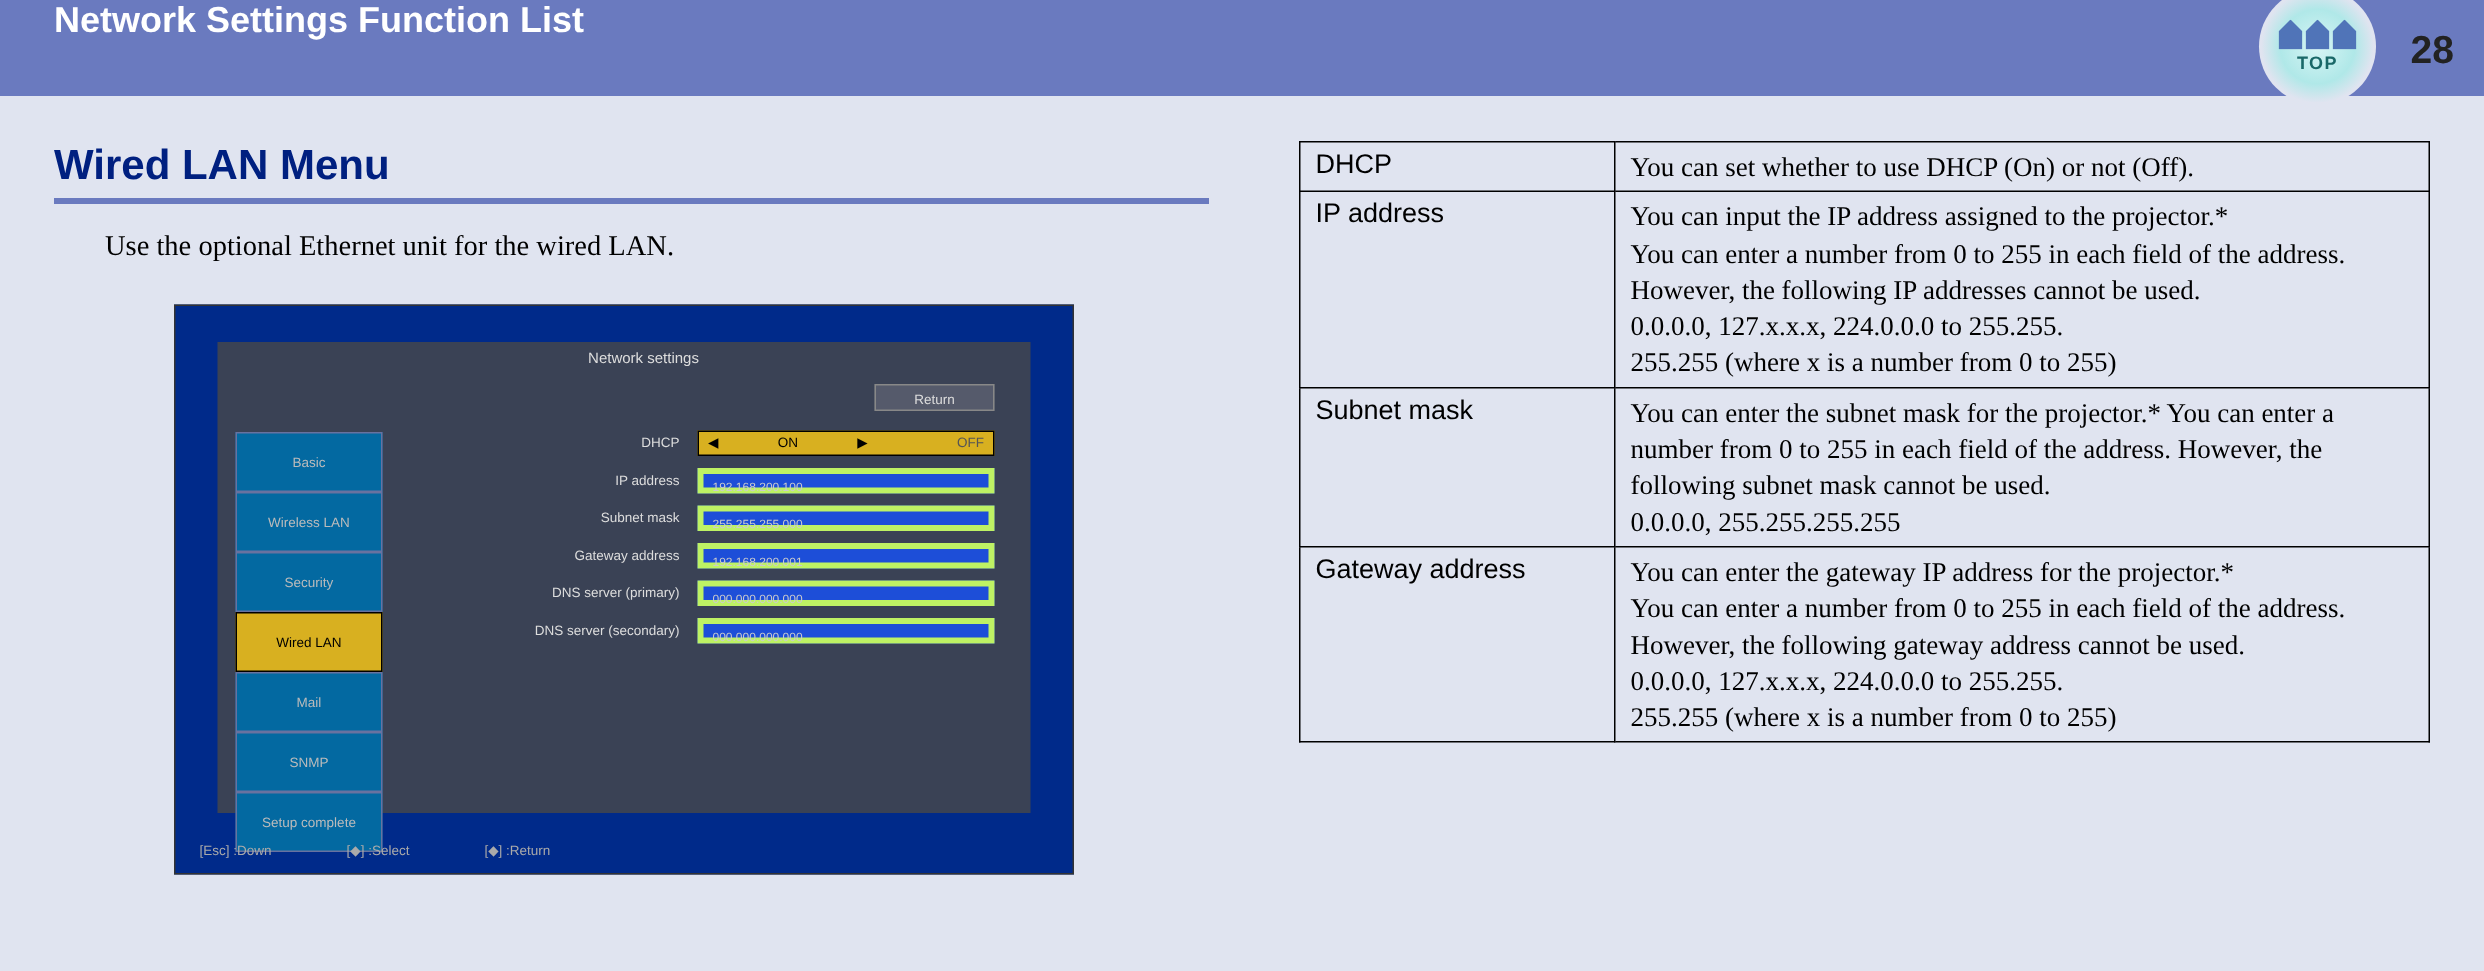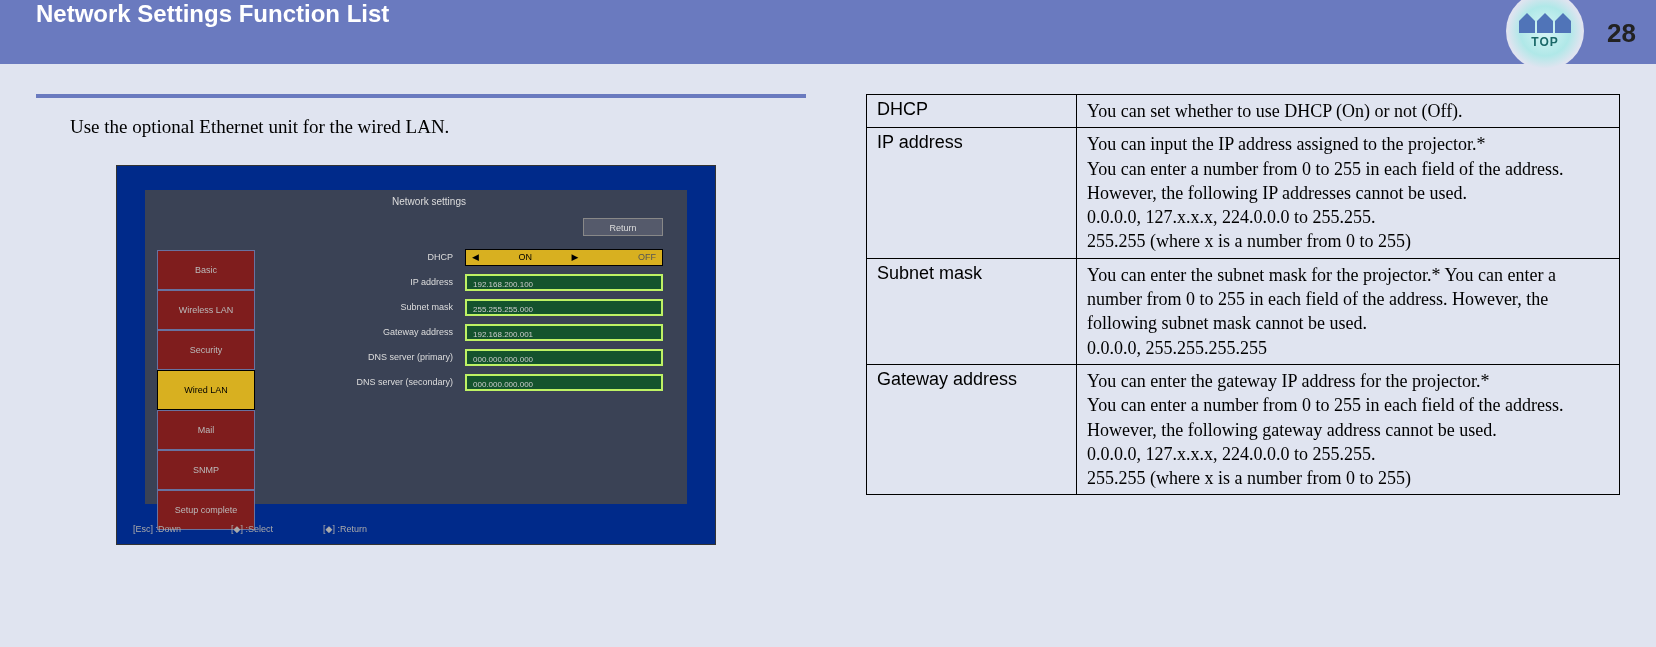--- a/index.html
+++ b/index.html
@@ -107,21 +107,21 @@
       text-align: center;
       line-height: 18px;
     }
     .ss-sidebar {
       position: absolute;
       left: 12px; top: 60px;
       width: 98px;
     }
     .ss-tab {
       height: 40px;
-      background: #7f1d1d;
+      background: #0369a1;
       border: 1px solid #6872a0;
       color: #bbb;
       font-size: 9px;
       display: flex;
       align-items: center;
       justify-content: center;
     }
     .ss-tab.active { background: #d8b020; color: #000; border-color: #000; }
     .ss-fields {
       position: absolute;
@@ -136,22 +136,22 @@
     .ss-label {
       width: 200px;
       text-align: right;
       color: #ddd;
       font-size: 9px;
       padding-right: 12px;
     }
     .ss-value {
       flex: 1;
       height: 17px;
-      background: #14532d;
-      border: 2px solid #bef264;
+      background: #1d4ed8;
+      border: 4px solid #bef264;
       color: #ccc;
       font-size: 8px;
       padding-left: 6px;
       line-height: 17px;
     }
     .ss-dhcp {
       flex: 1;
       height: 17px;
       background: #d8b020;
       border: 1px solid #000;
@@ -204,20 +204,21 @@
           <div class="house"></div>
       </div>
       <div class="top-text">TOP</div>
     </div>
   </div>
   <span class="page-num">28</span>
 </div>
 
 <div class="content">
   <div class="left-col">
+    <div class="section-title">Wired LAN Menu</div>
     <div class="section-underline"></div>
     <div class="intro-text">Use the optional Ethernet unit for the wired LAN.</div>
 
     <div class="screenshot">
       <div class="ss-inner">
         <div class="ss-title">Network settings</div>
         <div class="ss-return">Return</div>
         <div class="ss-sidebar" id="ss-sidebar">
             <div class="ss-tab">Basic</div>
             <div class="ss-tab">Wireless LAN</div>

